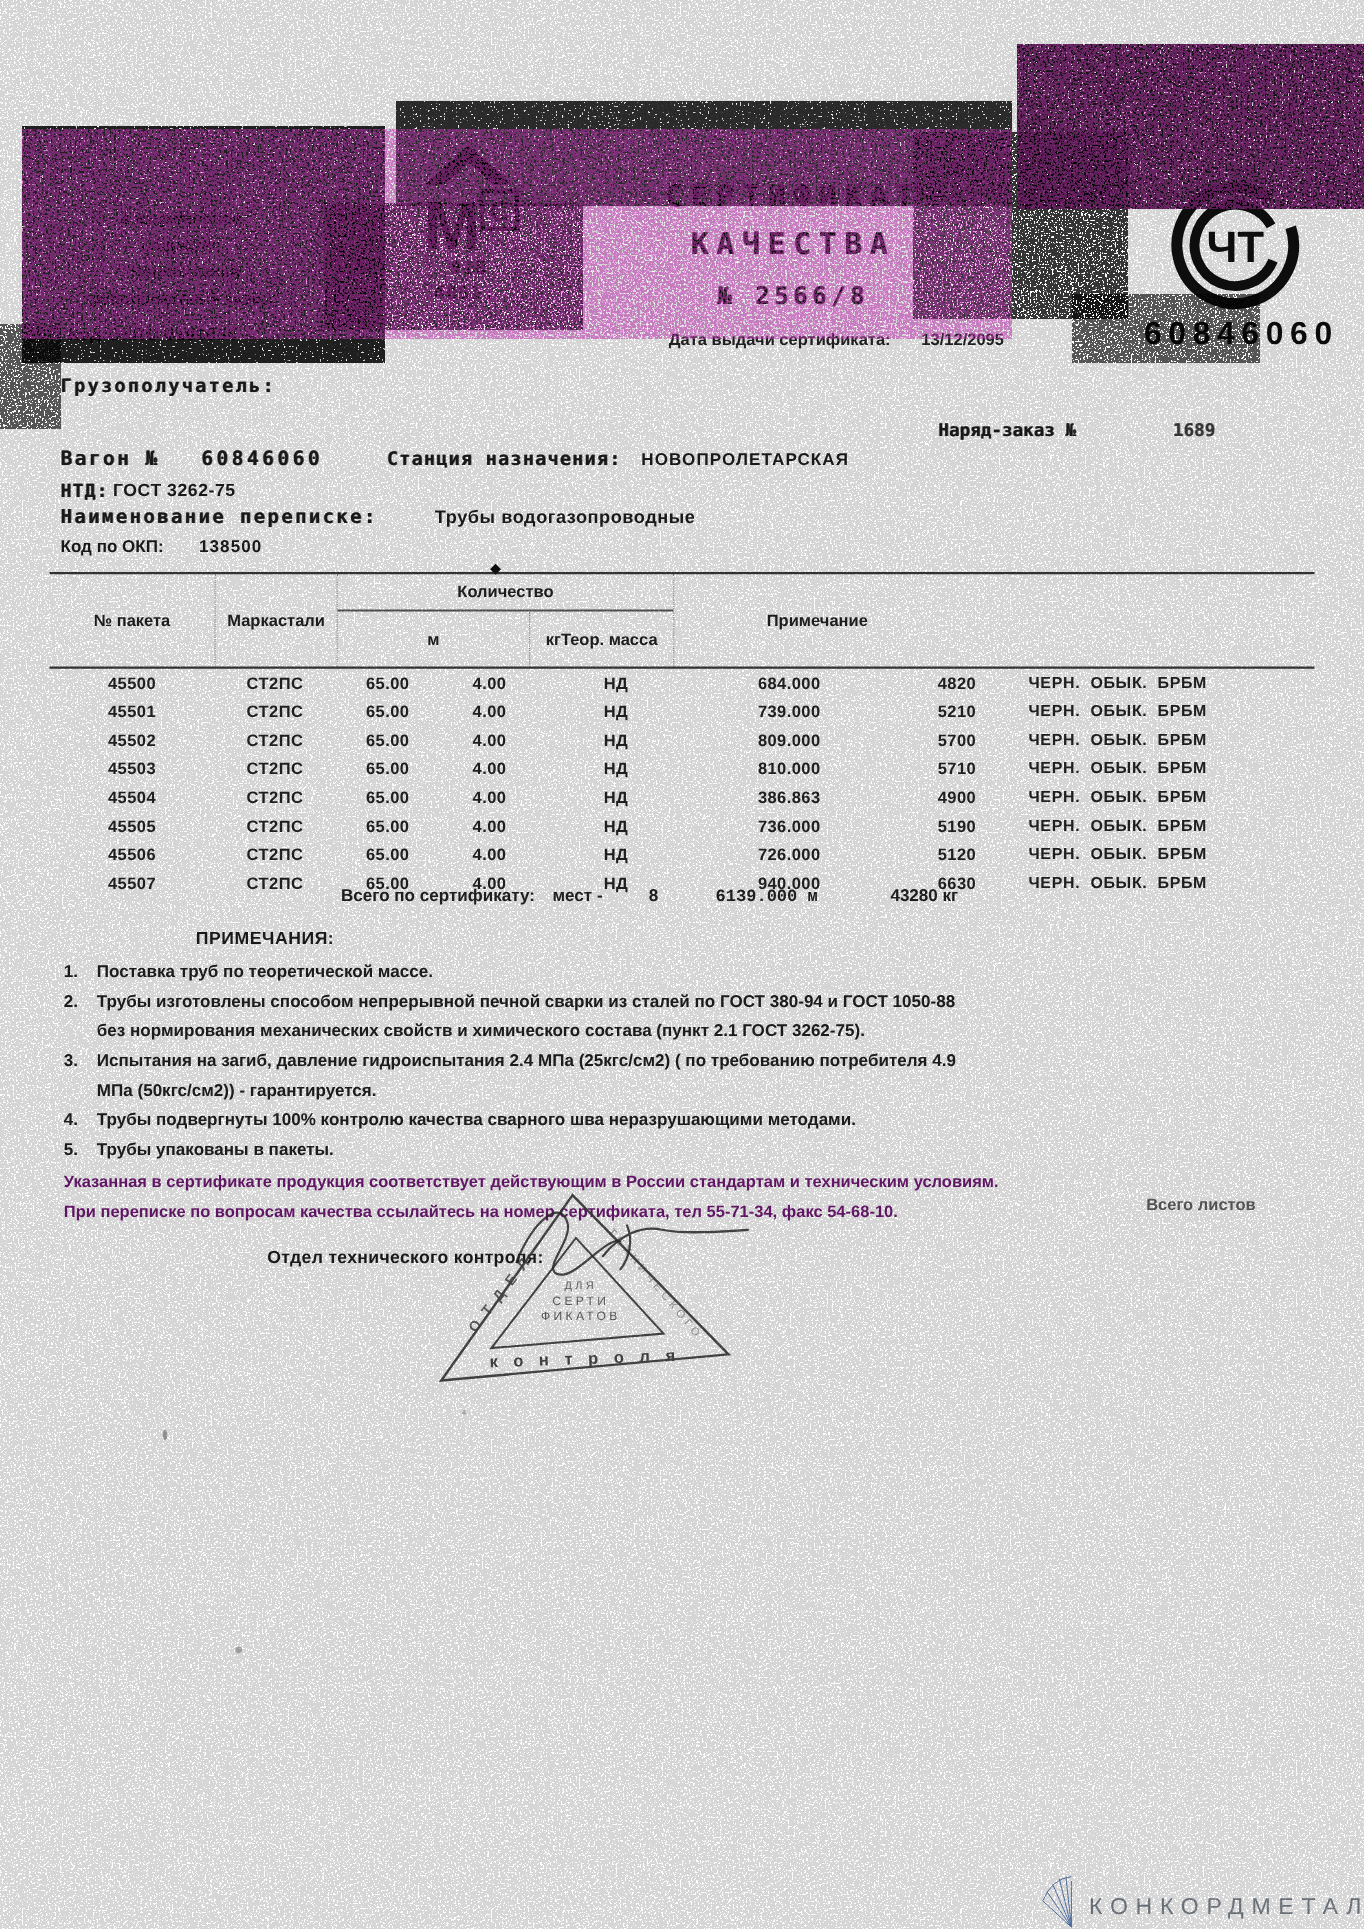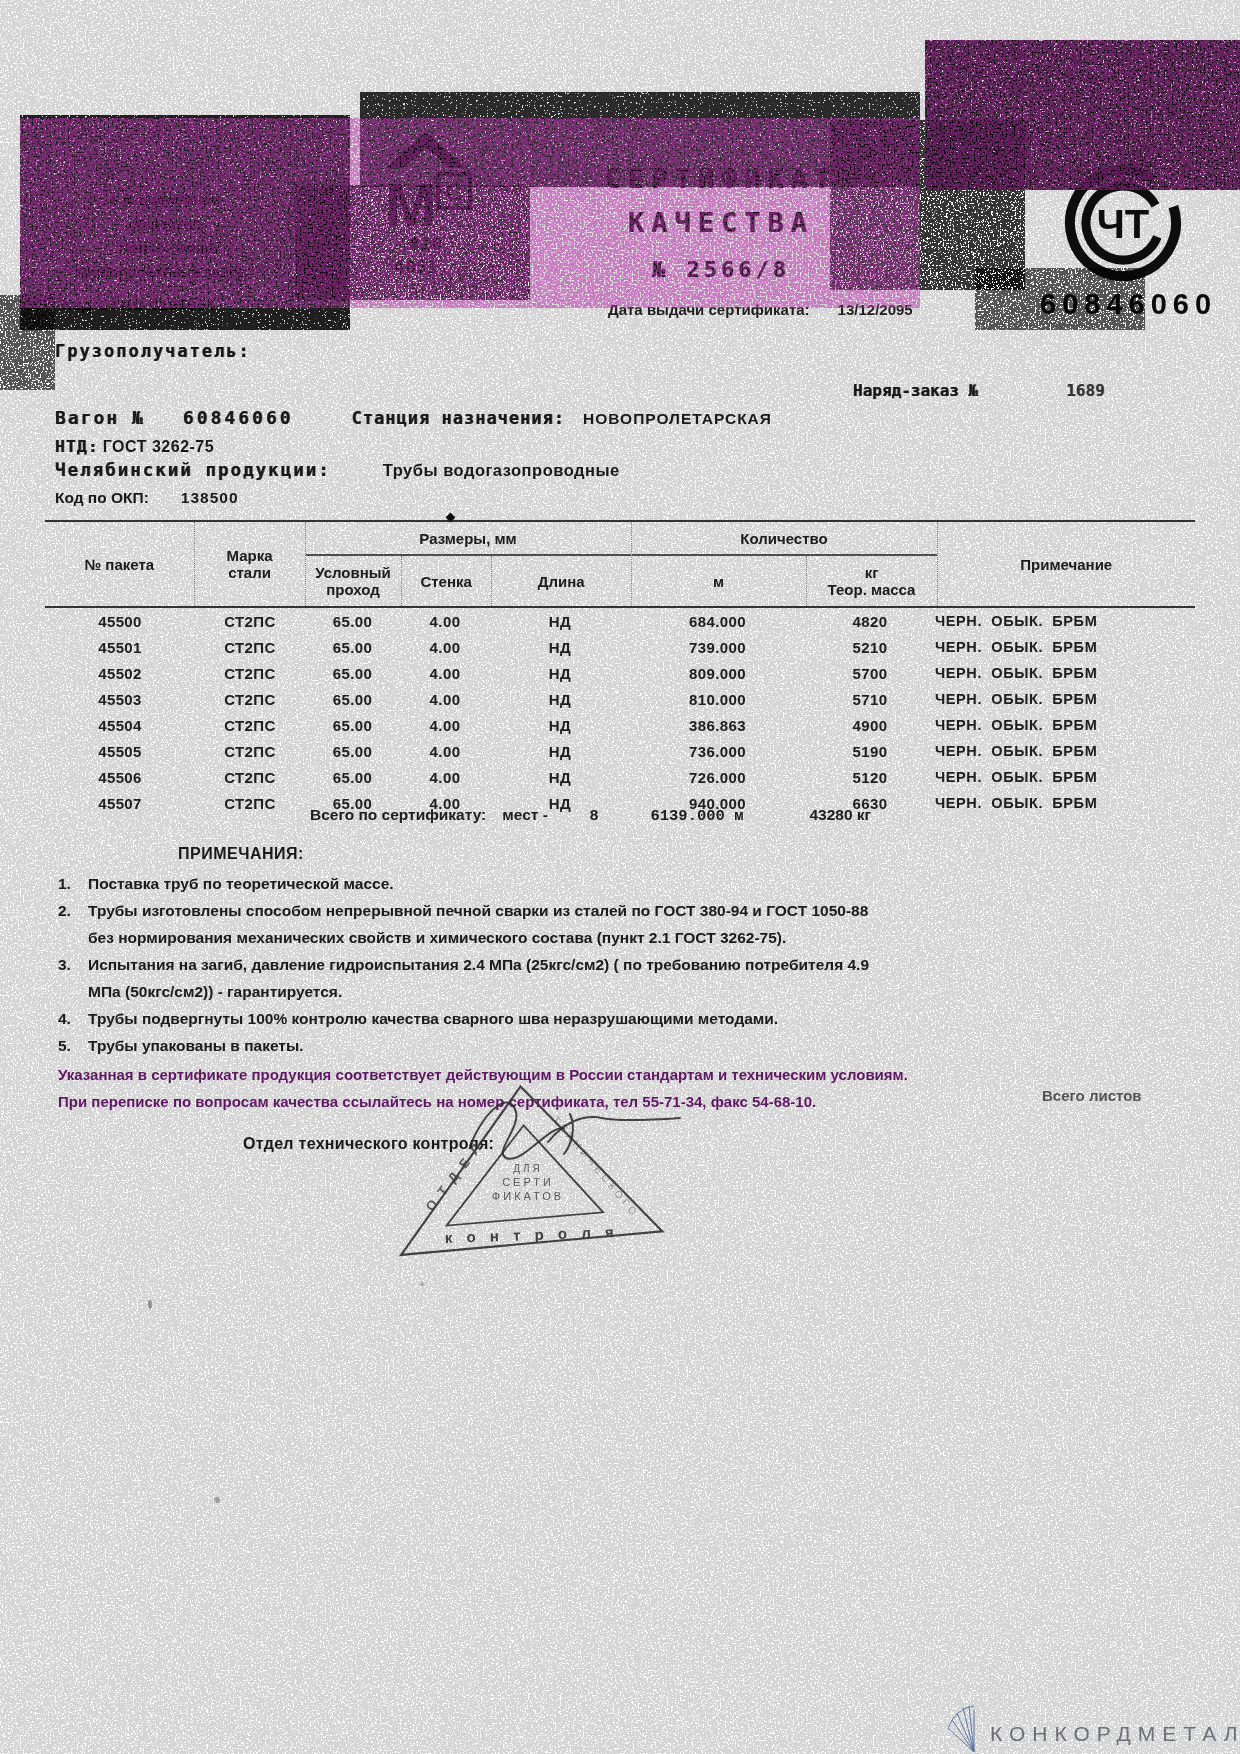--- a/index.html
+++ b/index.html
@@ -44,21 +44,21 @@
 
   
   .tbl{left:45px;top:520px;width:1150px;}
   .thead{display:flex;height:84px;border-top:2.5px solid rgba(25,25,25,.85);border-bottom:2.5px solid rgba(25,25,25,.85);
          font-size:15px;font-weight:600;color:#222;}
   .hc{display:flex;align-items:center;justify-content:center;text-align:center;}
   .hsep{border-left:1.5px dotted rgba(70,70,70,.55);}
   .hgroup{display:flex;flex-direction:column;}
   .hgroup .gtop{height:32px;display:flex;align-items:center;justify-content:center;border-bottom:2px solid rgba(35,35,35,.75);}
   .hgroup .gbot{flex:1;display:flex;}
-  .hc2{flex:none;display:flex;flex-direction:column;align-items:center;justify-content:center;line-height:17px;}
+  .hc2{flex:none;display:flex;flex-direction:row;align-items:center;justify-content:center;line-height:17px;}
   .w150{width:150px}.w110{width:110px}.w95{width:95px}.w90{width:90px}.w140{width:140px}
   .w175{width:175px}.w130{width:130px}.w260{width:260px}.w325{width:325px}.w305{width:305px}
   .trow{display:flex;height:26px;align-items:center;font-weight:600;font-size:15px;letter-spacing:.4px;color:#242424;}
   .tc{text-align:center;}
   .tnote{text-align:left;white-space:pre;font-size:14.5px;letter-spacing:.6px;}
   .total-line{left:45px;top:806px;width:1150px;display:flex;align-items:baseline;font-weight:600;font-size:15.5px;color:#232323;}
   .tot-label{margin-left:265px;}
   .tot-places{margin-left:16px;}
   .tot-pv{margin-left:42px;}
   .tot-m{margin-left:52px;font-family:Liberation Mono, monospace;}
@@ -141,48 +141,37 @@
     <span class="mono smudge dest-lab">Станция назначения:</span>
     <span class="dest-val">НОВОПРОЛЕТАРСКАЯ</span>
   </div>
 
   <div class="abs ntd-line">
     <span class="mono smudge ntd-lab">НТД:</span>
     <span class="ntd-val">ГОСТ 3262-75</span>
   </div>
 
   <div class="abs product-line">
-    <span class="mono smudge prod-lab">Челябинский продукции:</span>
+    <span class="mono smudge prod-lab">Наименование переписке:</span>
     <span class="prod-val">Трубы водогазопроводные</span>
   </div>
 
   <div class="abs okp-line">
     <span>Код по ОКП:</span>
     <span class="okp-val">138500</span>
   </div>
 
   <div class="abs dot-mark"></div>
 
   <div class="abs tbl">
     <div class="thead">
       <div class="hc w150">№ пакета</div>
       <div class="hc2 w110 hsep">
         <span>Марка</span>
         <span>стали</span>
-      </div>
-      <div class="hgroup w325 hsep">
-        <div class="gtop">Размеры, мм</div>
-        <div class="gbot">
-          <div class="hc2 w95">
-            <span>Условный</span>
-            <span>проход</span>
-          </div>
-          <div class="hc w90 hsep">Стенка</div>
-          <div class="hc w140 hsep">Длина</div>
-        </div>
       </div>
       <div class="hgroup w305 hsep">
         <div class="gtop">Количество</div>
         <div class="gbot">
           <div class="hc w175">м</div>
           <div class="hc2 w130 hsep">
             <span>кг</span>
             <span>Теор. масса</span>
           </div>
         </div>

